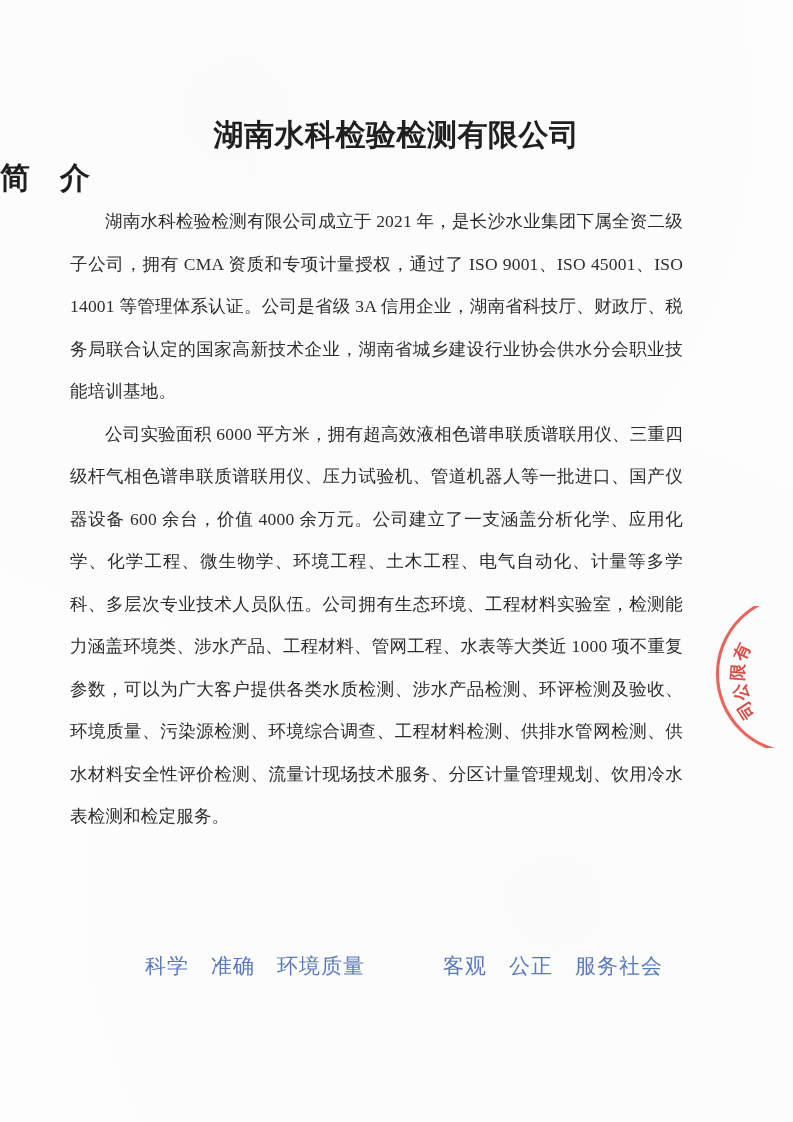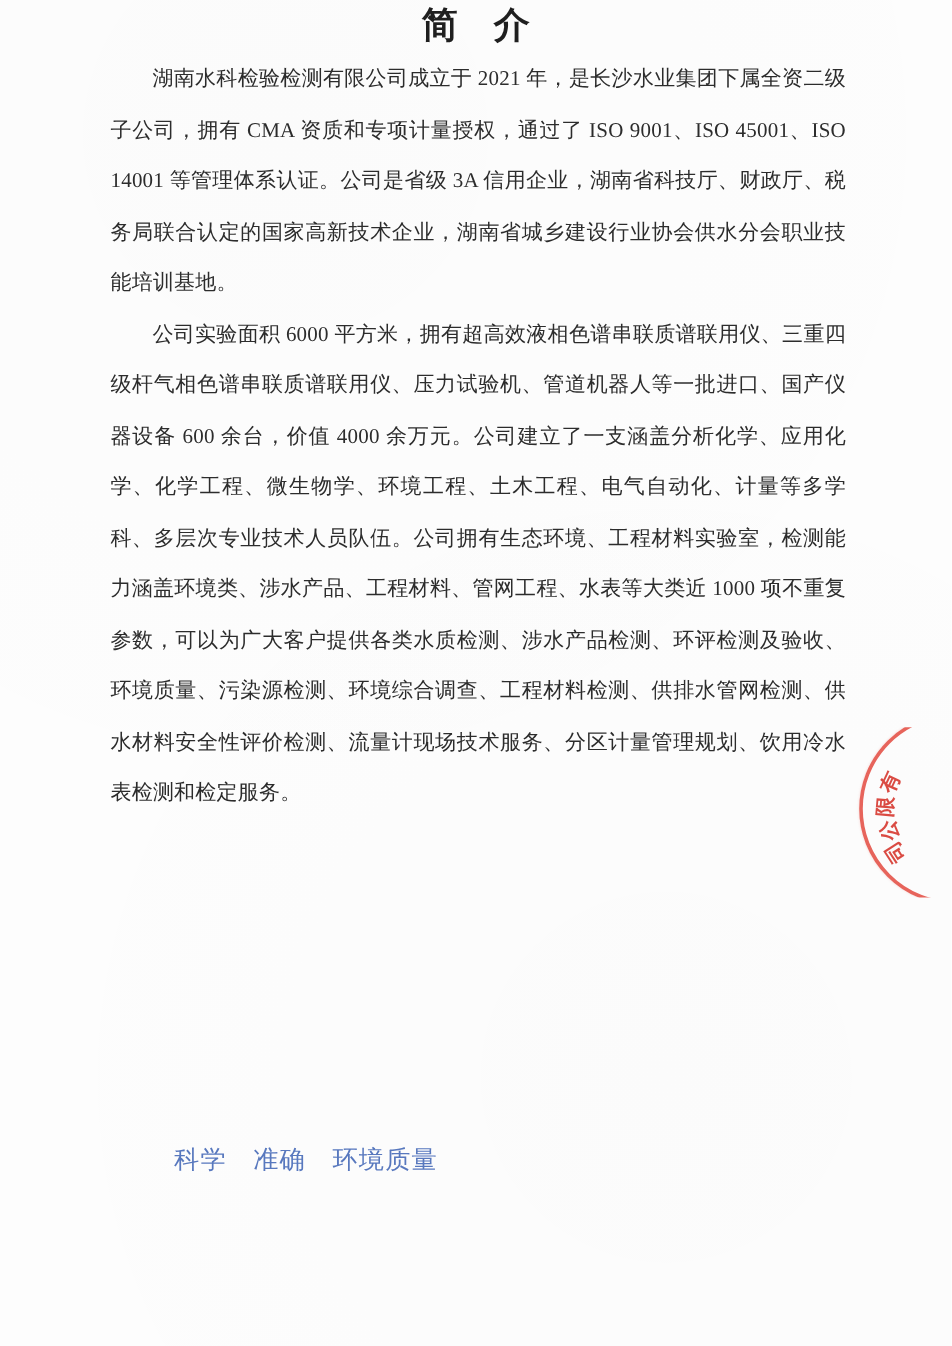--- a/index.html
+++ b/index.html
@@ -23,29 +23,28 @@
     padding-top: 114px;
     text-align: center;
     font-size: 30px;
     line-height: 42px;
     font-weight: bold;
     color: #1f1f1f;
     letter-spacing: 0.5px;
   }
   .doc-subtitle {
     margin: 0;
-    text-align: center;
     font-size: 30px;
     line-height: 44px;
     font-weight: bold;
     color: #1f1f1f;
   }
   .content {
     width: 613px;
-    margin-left: 92px;
+    margin-left: 70px;
     margin-top: 0;
   }
   .para {
     margin: 0;
     font-size: 17.5px;
     line-height: 42.5px;
     color: #2c2c2c;
     text-align: justify;
     text-indent: 2em;
     letter-spacing: 0.2px;
@@ -91,30 +90,32 @@
   .stamp-ch.c0 { left: 42px; top: 46px;  transform: translate(-50%,-50%) rotate(-65deg); }
   .stamp-ch.c1 { left: 38px; top: 66px;  transform: translate(-50%,-50%) rotate(-85deg); }
   .stamp-ch.c2 { left: 41px; top: 86px;  transform: translate(-50%,-50%) rotate(-105deg); }
   .stamp-ch.c3 { left: 46px; top: 104px; transform: translate(-50%,-50%) rotate(-123deg); }
 </style>
 </head>
 <body>
 
 <div class="page">
 
+  <h1 class="doc-title">湖南水科检验检测有限公司</h1>
 
   <h2 class="doc-subtitle">简　介</h2>
 
   <div class="content">
     <p class="para">湖南水科检验检测有限公司成立于 2021 年，是长沙水业集团下属全资二级子公司，拥有 CMA 资质和专项计量授权，通过了 ISO 9001、ISO 45001、ISO 14001 等管理体系认证。公司是省级 3A 信用企业，湖南省科技厅、财政厅、税务局联合认定的国家高新技术企业，湖南省城乡建设行业协会供水分会职业技能培训基地。</p>
     <p class="para">公司实验面积 6000 平方米，拥有超高效液相色谱串联质谱联用仪、三重四级杆气相色谱串联质谱联用仪、压力试验机、管道机器人等一批进口、国产仪器设备 600 余台，价值 4000 余万元。公司建立了一支涵盖分析化学、应用化学、化学工程、微生物学、环境工程、土木工程、电气自动化、计量等多学科、多层次专业技术人员队伍。公司拥有生态环境、工程材料实验室，检测能力涵盖环境类、涉水产品、工程材料、管网工程、水表等大类近 1000 项不重复参数，可以为广大客户提供各类水质检测、涉水产品检测、环评检测及验收、环境质量、污染源检测、环境综合调查、工程材料检测、供排水管网检测、供水材料安全性评价检测、流量计现场技术服务、分区计量管理规划、饮用冷水表检测和检定服务。</p>
   </div>
 
   <div class="slogan">
     <span class="slogan-left">科学　准确　环境质量</span>
+    <span class="slogan-right">客观　公正　服务社会</span>
   </div>
 
   <div class="stamp-clip">
     <div class="stamp-ring"></div>
     <span class="stamp-ch c0">有</span>
     <span class="stamp-ch c1">限</span>
     <span class="stamp-ch c2">公</span>
     <span class="stamp-ch c3">司</span>
   </div>
 

